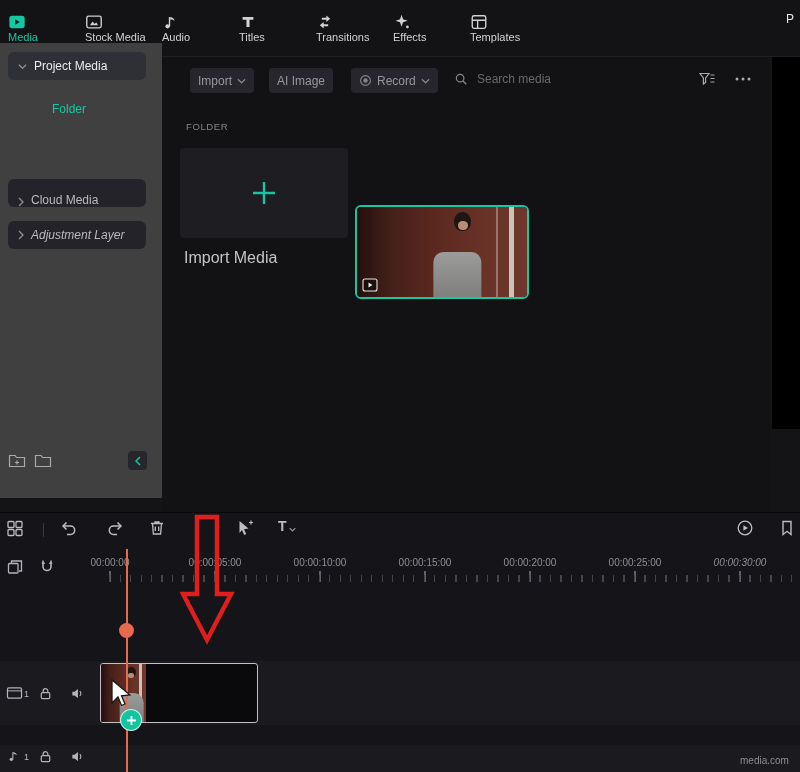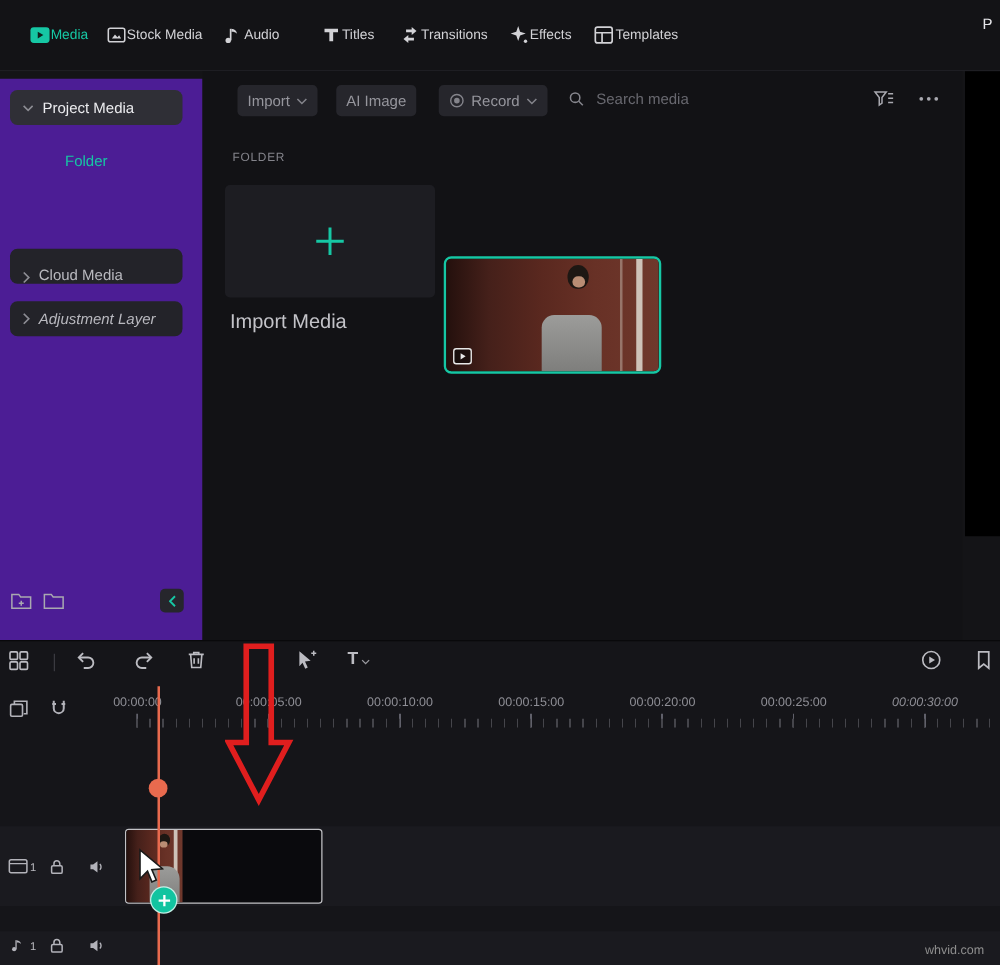--- a/index.html
+++ b/index.html
@@ -2,28 +2,28 @@
 <html><head>
 <meta charset="utf-8">
 <style>
   html,body{margin:0;padding:0;background:#000;}
   .app{position:relative;width:800px;height:772px;background:#141417;font-family:"Liberation Sans",sans-serif;overflow:hidden;color:#d2d2d6;}
   .icon{display:inline-block;line-height:0;}
   .icon svg{width:100%;height:100%;display:block;}
 
   
   .topnav{position:absolute;left:0;top:0;width:800px;height:57px;background:#131316;border-bottom:1px solid #1e1e23;display:flex;padding-left:8px;box-sizing:border-box;}
-  .tab{width:77px;height:56px;display:flex;flex-direction:row;align-items:center;justify-content:center;color:#d2d2d6;cursor:pointer;}
+  .tab{width:77px;height:56px;display:flex;flex-direction:column;align-items:flex-start;justify-content:center;color:#d2d2d6;cursor:pointer;}
   .tab .tabicon{width:18px;height:18px;color:inherit;}
   .tab .tablabel{font-size:11px;white-space:nowrap;}
   .tab.active{color:#16c7a4;}
   .partial-p{position:absolute;left:786px;top:12px;font-size:12px;color:#e6e6ea;}
 
   
-  .sidebar{position:absolute;left:0;top:63px;width:162px;height:455px;background:#4c1d95;}
+  .sidebar{position:absolute;left:0;top:43px;width:162px;height:455px;background:#404040;}
   .side-pill{position:absolute;left:8px;width:138px;height:28px;border-radius:6px;background:#232329;display:flex;align-items:center;gap:7px;padding:0 10px;box-sizing:border-box;font-size:12px;color:#b9b9bf;cursor:pointer;}
   .side-pill.selected{background:#2f2f36;color:#ececef;}
   .side-pill .icon{width:9px;height:9px;color:#8d8d94;flex:none;}
   .side-child{position:absolute;left:52px;top:59px;font-size:12px;color:#16c7a4;cursor:pointer;}
   .side-bottom-icon{position:absolute;top:410px;width:18px;height:16px;color:#a9a9b0;cursor:pointer;}
   .collapse-btn{position:absolute;left:128px;top:408px;width:19px;height:19px;border-radius:4px;background:#26262c;display:flex;align-items:center;justify-content:center;cursor:pointer;}
   .collapse-btn .icon{width:6px;height:10px;color:#16c7a4;}
 
   
   .media-panel{position:absolute;left:162px;top:57px;width:608px;height:455px;background:#121215;}
@@ -428,14 +428,14 @@
   </section>
 
   <svg class="annotation-arrow" width="58" height="132" viewBox="0 0 58 132">
     <path d="M17 3 H37 V80 H51 L27 126 L3 80 H17 Z" fill="none" stroke="#e01e1e" stroke-width="4.5" stroke-linejoin="miter"></path>
   </svg>
 
   <svg class="cursor" width="22" height="30" viewBox="0 0 22 30">
     <path d="M3 2 L3 25 L9 19 L12.5 27.5 L16 26 L12.5 17.8 L21 17 Z" fill="#ffffff" stroke="#1a1a1a" stroke-width="1.3"></path>
   </svg>
 
-  <span class="watermark">whvid.com</span>
+  <span class="watermark">media.com</span>
 </div>
 
 </body></html>

